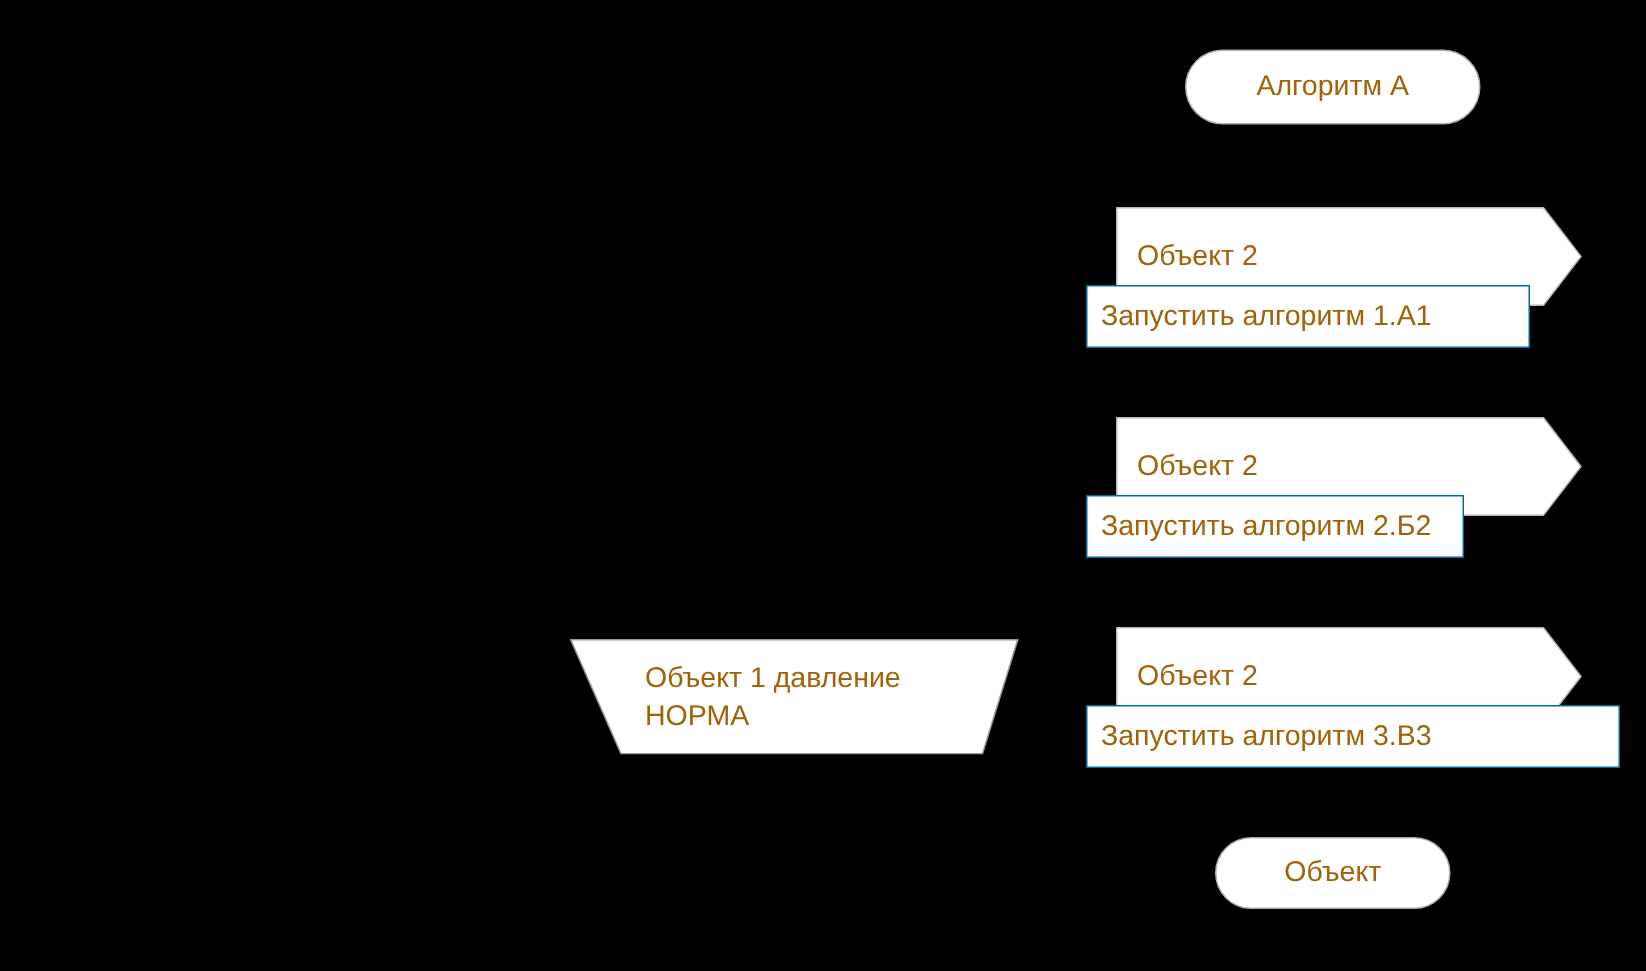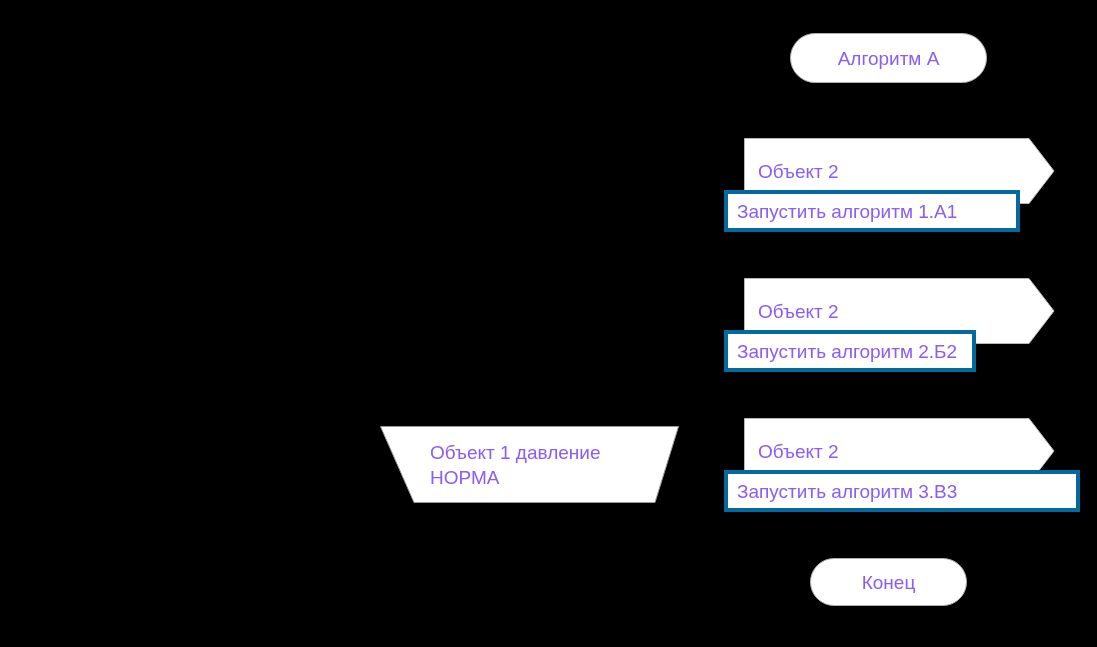--- a/index.html
+++ b/index.html
@@ -15,21 +15,21 @@
     position: relative;
     width: 1097px;
     height: 647px;
     background: #000000;
     overflow: hidden;
   }
 
   
   .shape-label {
     position: absolute;
-    color: #8b5cf6;
+    color: #a16207;
     font-family: "Liberation Sans", "DejaVu Sans", sans-serif;
     font-size: 19px;
     line-height: 25px;
     white-space: pre-line;
     pointer-events: none;
   }
 
   
   .pill {
     position: absolute;
@@ -60,21 +60,21 @@
   .arrow-block .shape-label {
     left: 14px;
     top: 50%;
     transform: translateY(-50%);
   }
 
   
   .rect-block {
     position: absolute;
     background: #ffffff;
-    border: 4px solid #0369a1;
+    border: 1px solid #0369a1;
     box-sizing: border-box;
   }
   .rect-block .shape-label {
     left: 9px;
     top: 50%;
     transform: translateY(-50%);
   }
 
   
   .trap-block {
@@ -136,16 +136,16 @@
       <polygon points="0.5,0.5 285,0.5 310,33 285,65.5 0.5,65.5" fill="#ffffff" stroke="#b8b8b8" stroke-width="1"></polygon>
     </svg>
     <span class="shape-label">Объект 2</span>
   </div>
 
   <div class="rect-block" style="left:724px; top:470px; width:356px; height:42px;">
     <span class="shape-label">Запустить алгоритм 3.В3</span>
   </div>
 
   <div class="pill" style="left:810px; top:558px; width:157px; height:48px;">
-    <span class="shape-label">Конец</span>
+    <span class="shape-label">Объект</span>
   </div>
 
 </div>
 
 </body></html>

